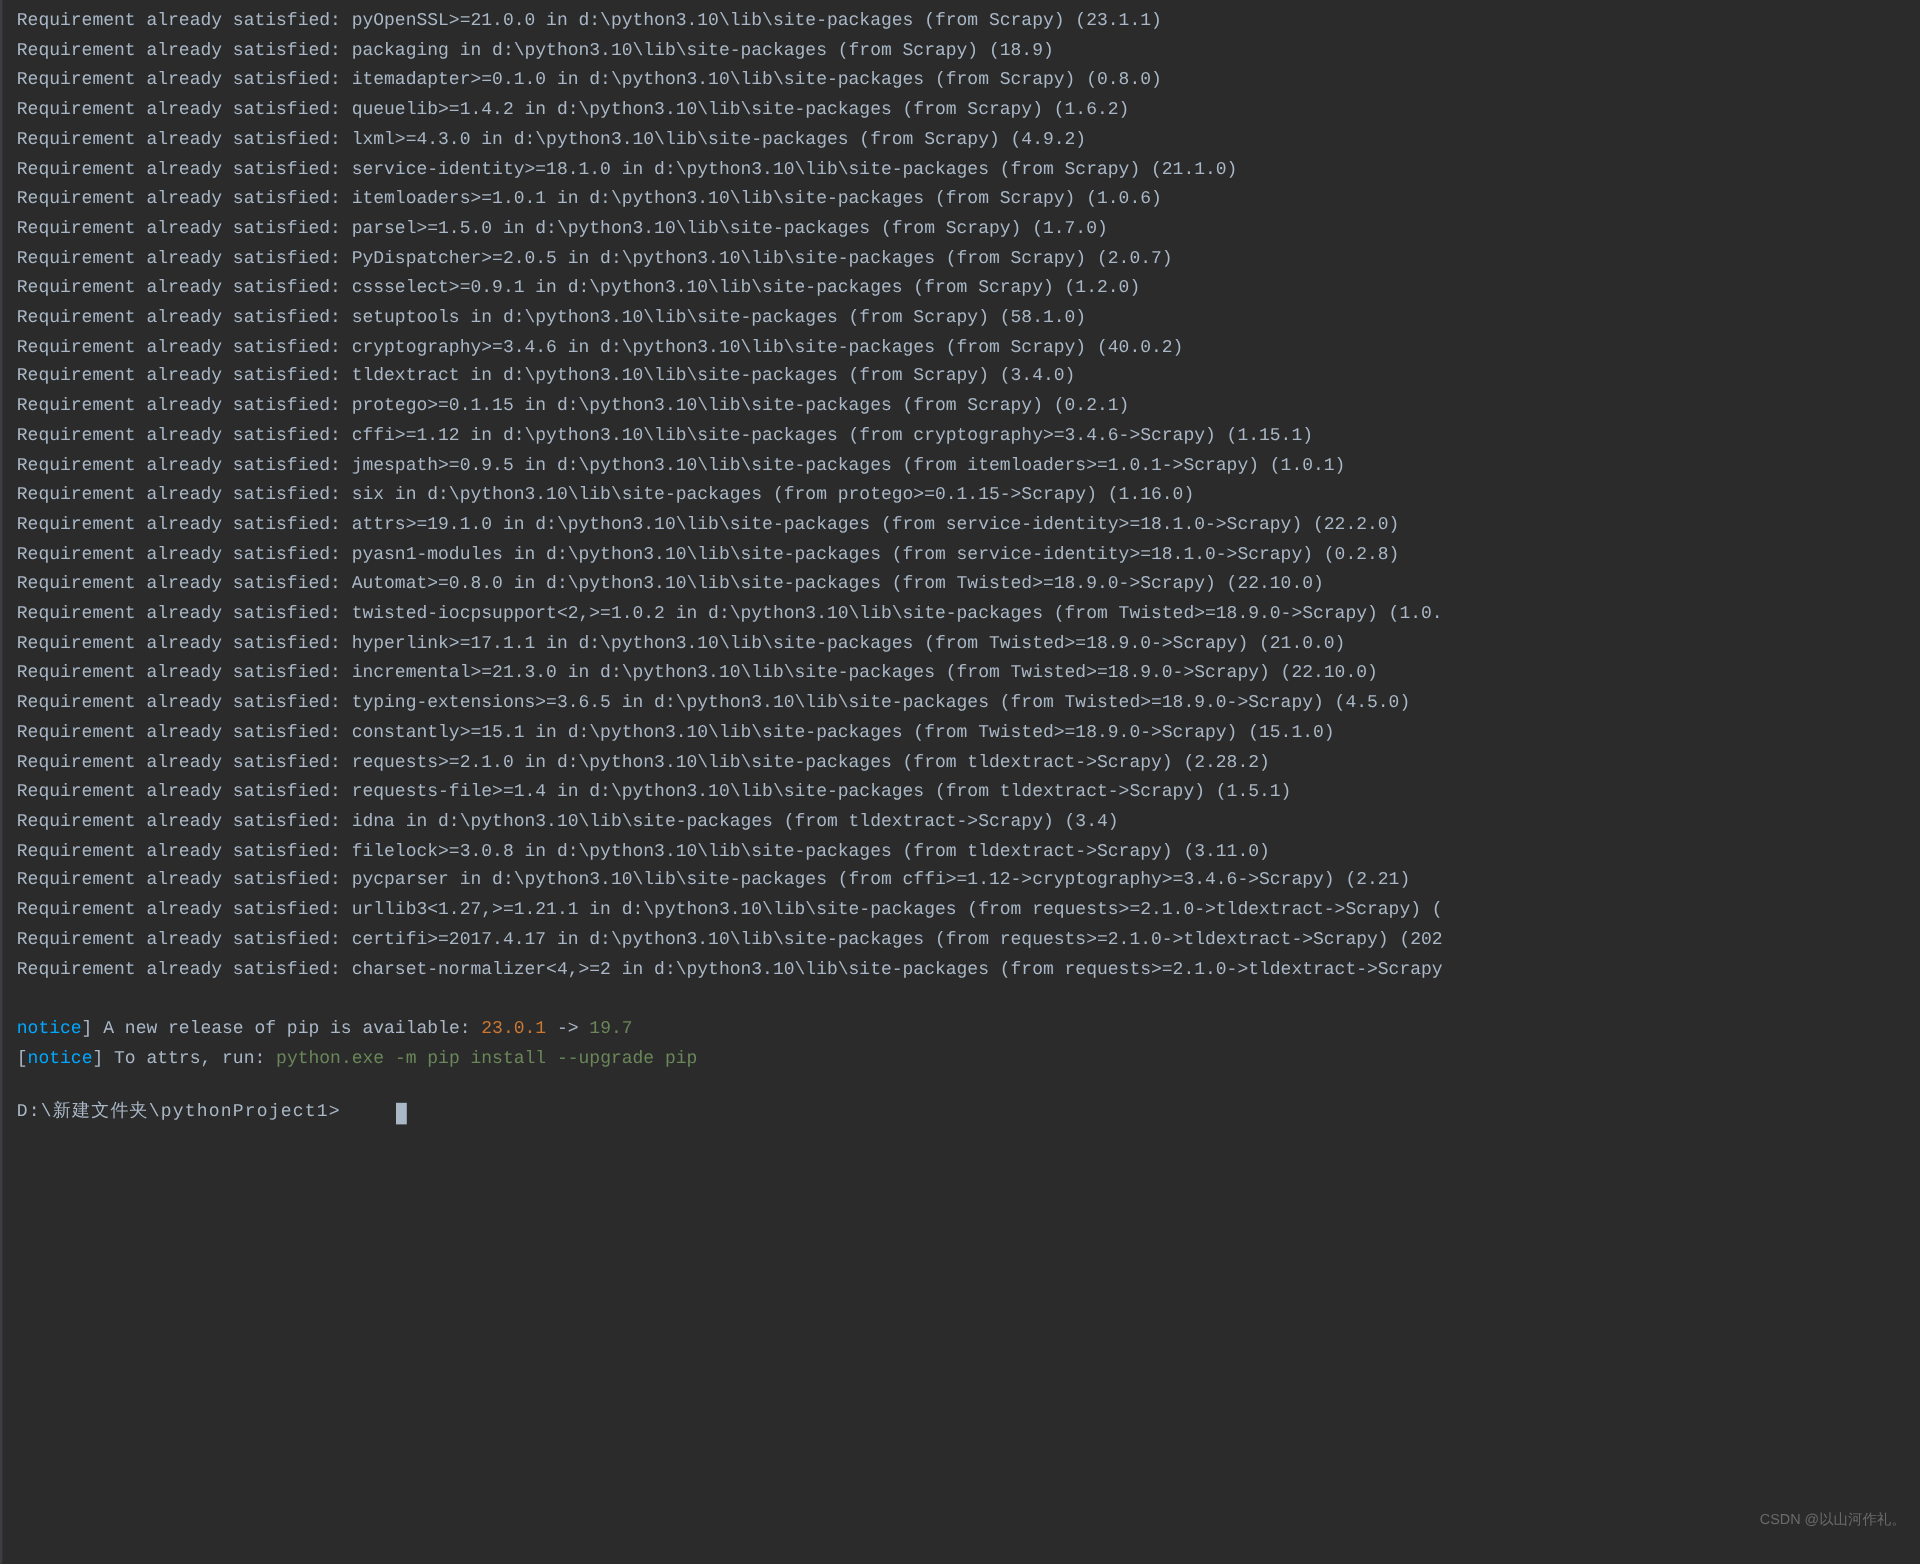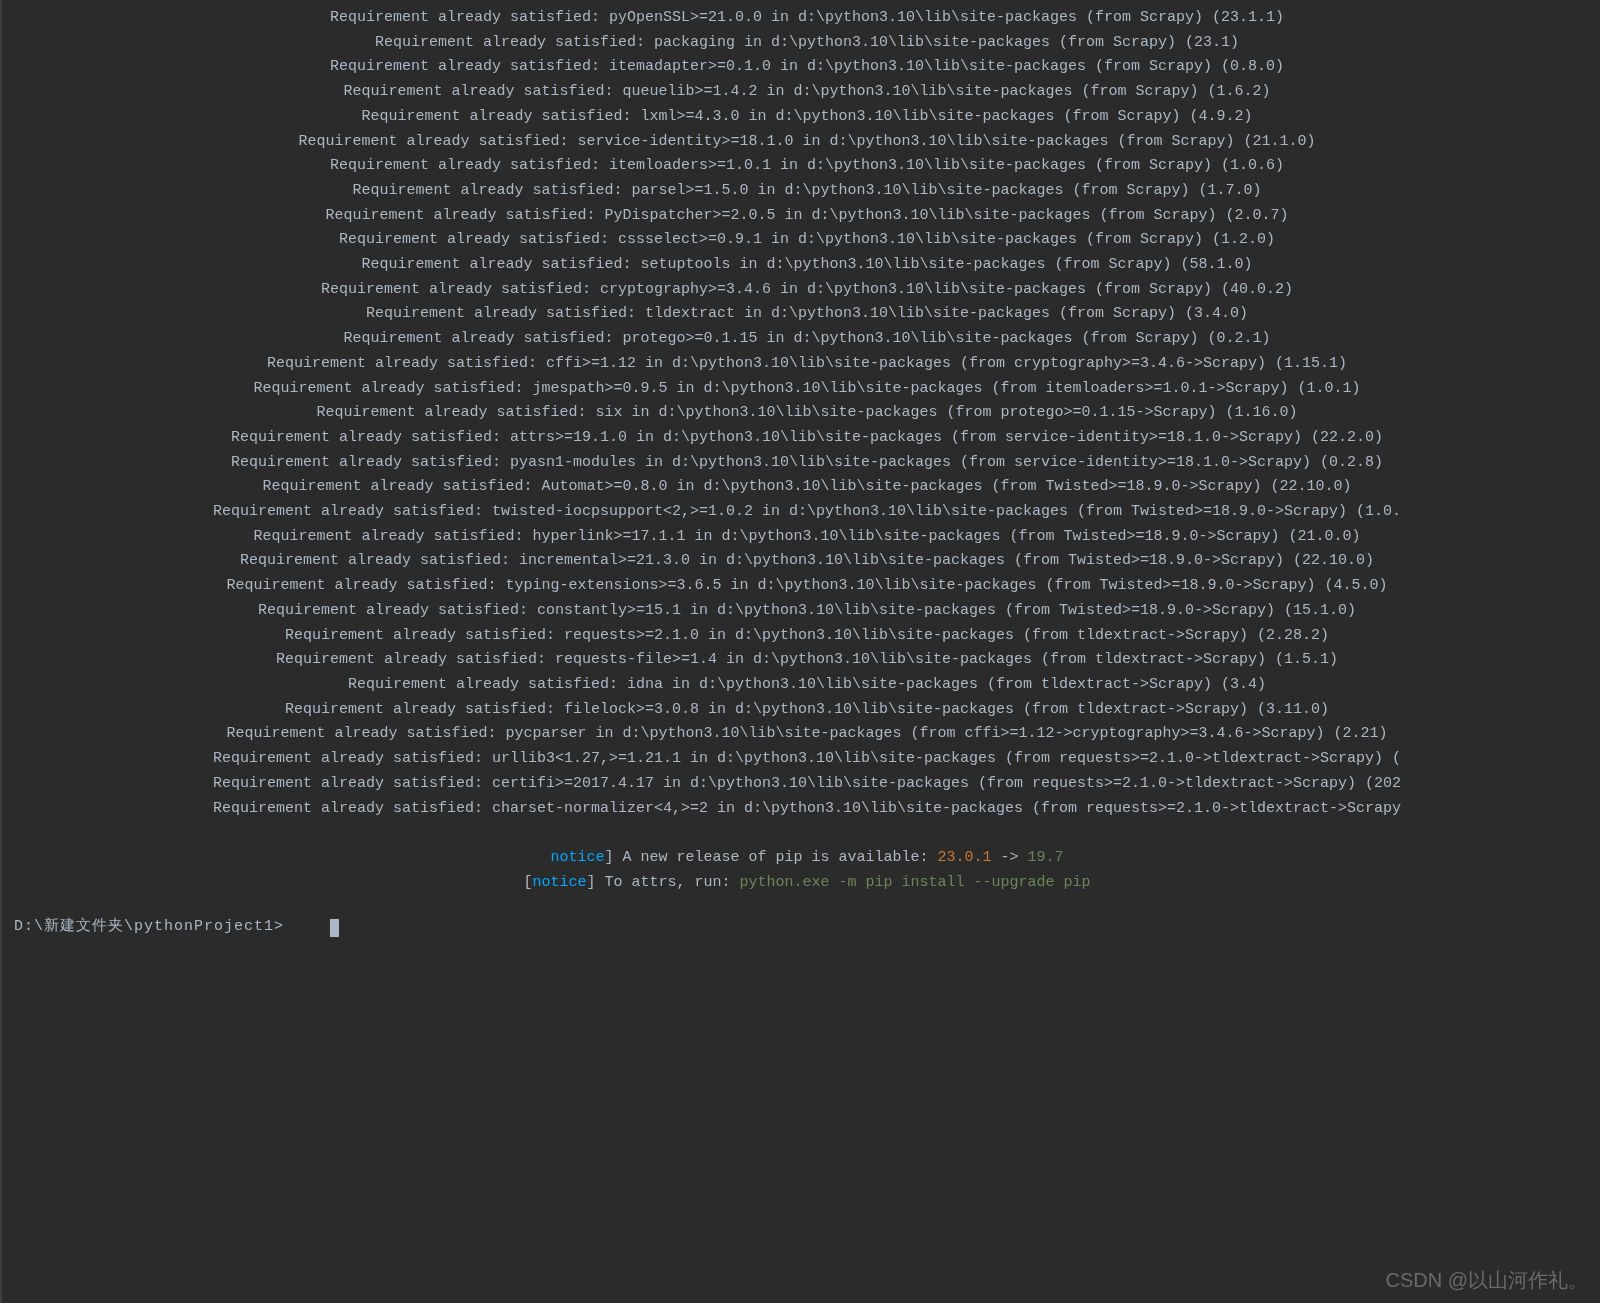--- a/index.html
+++ b/index.html
@@ -1,15 +1,15 @@
 <!DOCTYPE html>
 <html><head>
   <meta charset="utf-8">
   <style>
-    * { margin: 0; padding: 0; box-sizing: border-box; text-align: center; }
+    * { margin: 0; padding: 0; box-sizing: border-box; }
     body {
       background: #2b2b2b;
       color: #a9b7c6;
       font-family: "Consolas", "Courier New", monospace;
       font-size: 15px;
       line-height: 24.7px;
       padding: 6px 0 0 12px;
       width: 1600px;
       height: 1303px;
       overflow: hidden;
@@ -39,34 +39,34 @@
     .cursor {
       display: inline-block;
       width: 9px;
       height: 18px;
       background: #a9b7c6;
       vertical-align: middle;
       margin-left: 2px;
     }
     .watermark {
       position: absolute;
-      bottom: 10px;
+      bottom: 24px;
       right: 12px;
       color: #7a7a7a;
-      font-size: 20px;
+      font-size: 12px;
       font-family: sans-serif;
       opacity: 0.8;
     }
   </style>
 </head>
 <body>
 
 <div id="terminal-output">
     <div class="term-line">Requirement already satisfied: pyOpenSSL&gt;=21.0.0 in d:\python3.10\lib\site-packages (from Scrapy) (23.1.1)</div>
-    <div class="term-line">Requirement already satisfied: packaging in d:\python3.10\lib\site-packages (from Scrapy) (23.1)</div>
+    <div class="term-line">Requirement already satisfied: packaging in d:\python3.10\lib\site-packages (from Scrapy) (18.9)</div>
     <div class="term-line">Requirement already satisfied: itemadapter&gt;=0.1.0 in d:\python3.10\lib\site-packages (from Scrapy) (0.8.0)</div>
     <div class="term-line">Requirement already satisfied: queuelib&gt;=1.4.2 in d:\python3.10\lib\site-packages (from Scrapy) (1.6.2)</div>
     <div class="term-line">Requirement already satisfied: lxml&gt;=4.3.0 in d:\python3.10\lib\site-packages (from Scrapy) (4.9.2)</div>
     <div class="term-line">Requirement already satisfied: service-identity&gt;=18.1.0 in d:\python3.10\lib\site-packages (from Scrapy) (21.1.0)</div>
     <div class="term-line">Requirement already satisfied: itemloaders&gt;=1.0.1 in d:\python3.10\lib\site-packages (from Scrapy) (1.0.6)</div>
     <div class="term-line">Requirement already satisfied: parsel&gt;=1.5.0 in d:\python3.10\lib\site-packages (from Scrapy) (1.7.0)</div>
     <div class="term-line">Requirement already satisfied: PyDispatcher&gt;=2.0.5 in d:\python3.10\lib\site-packages (from Scrapy) (2.0.7)</div>
     <div class="term-line">Requirement already satisfied: cssselect&gt;=0.9.1 in d:\python3.10\lib\site-packages (from Scrapy) (1.2.0)</div>
     <div class="term-line">Requirement already satisfied: setuptools in d:\python3.10\lib\site-packages (from Scrapy) (58.1.0)</div>
     <div class="term-line">Requirement already satisfied: cryptography&gt;=3.4.6 in d:\python3.10\lib\site-packages (from Scrapy) (40.0.2)</div>

